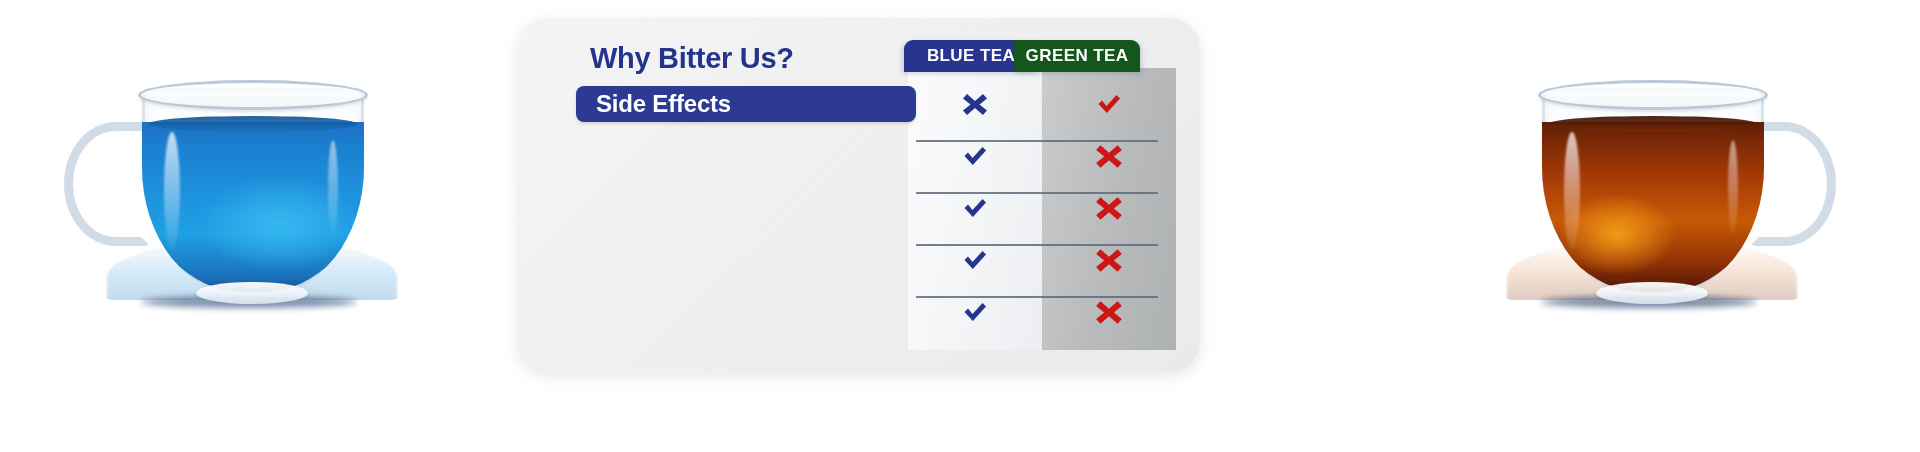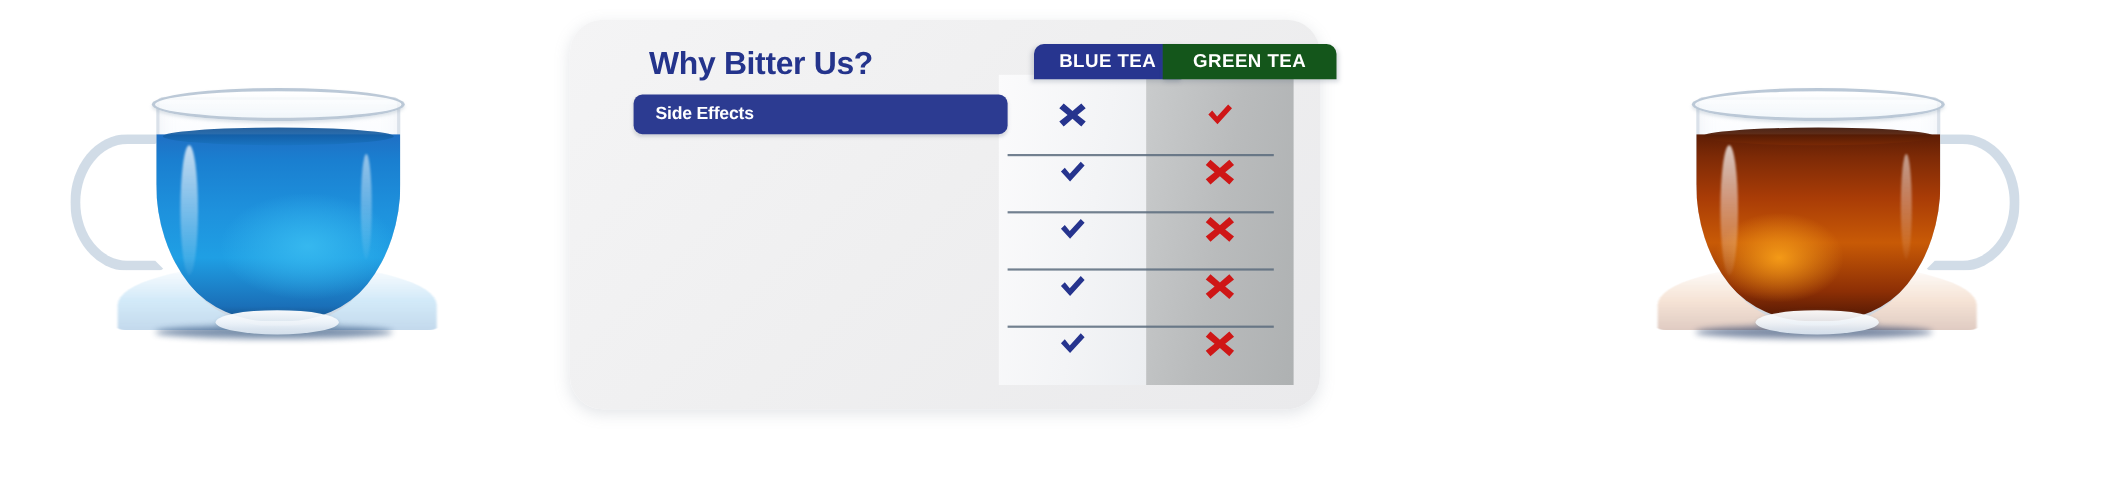--- a/index.html
+++ b/index.html
@@ -242,46 +242,45 @@
     font-weight: bold;
     letter-spacing: 0.4px;
     color: #ffffff;
   }
   .col-tab.blue {
     left: 386px;
     width: 134px;
     background: #27358f;
     border-radius: 9px 0 0 0;
     box-shadow: -2px 2px 4px rgba(100,110,130,0.25);
-    margin-left: 36px;
   }
   .col-tab.green {
-    left: 539px;
-    width: 158px;
+    left: 496px;
+    width: 126px;
     background: #14561b;
     border-radius: 0 9px 0 0;
     box-shadow: 2px 2px 4px rgba(100,110,130,0.25);
     justify-content: center;
   }
 
   
   .pill {
     position: absolute;
     left: 58px;
     width: 340px;
     height: 36px;
     background: #2c3b91;
     border-radius: 8px;
     display: flex;
     align-items: center;
     padding-left: 20px;
     box-shadow: 0 2px 3px rgba(110,120,140,0.25);
   }
   .pill-label {
-    font-size: 16px;
+    font-size: 24px;
     font-weight: bold;
     color: #ffffff;
     white-space: nowrap;
     letter-spacing: -0.2px;
   }
 
   
   .mark {
     position: absolute;
     width: 134px;

